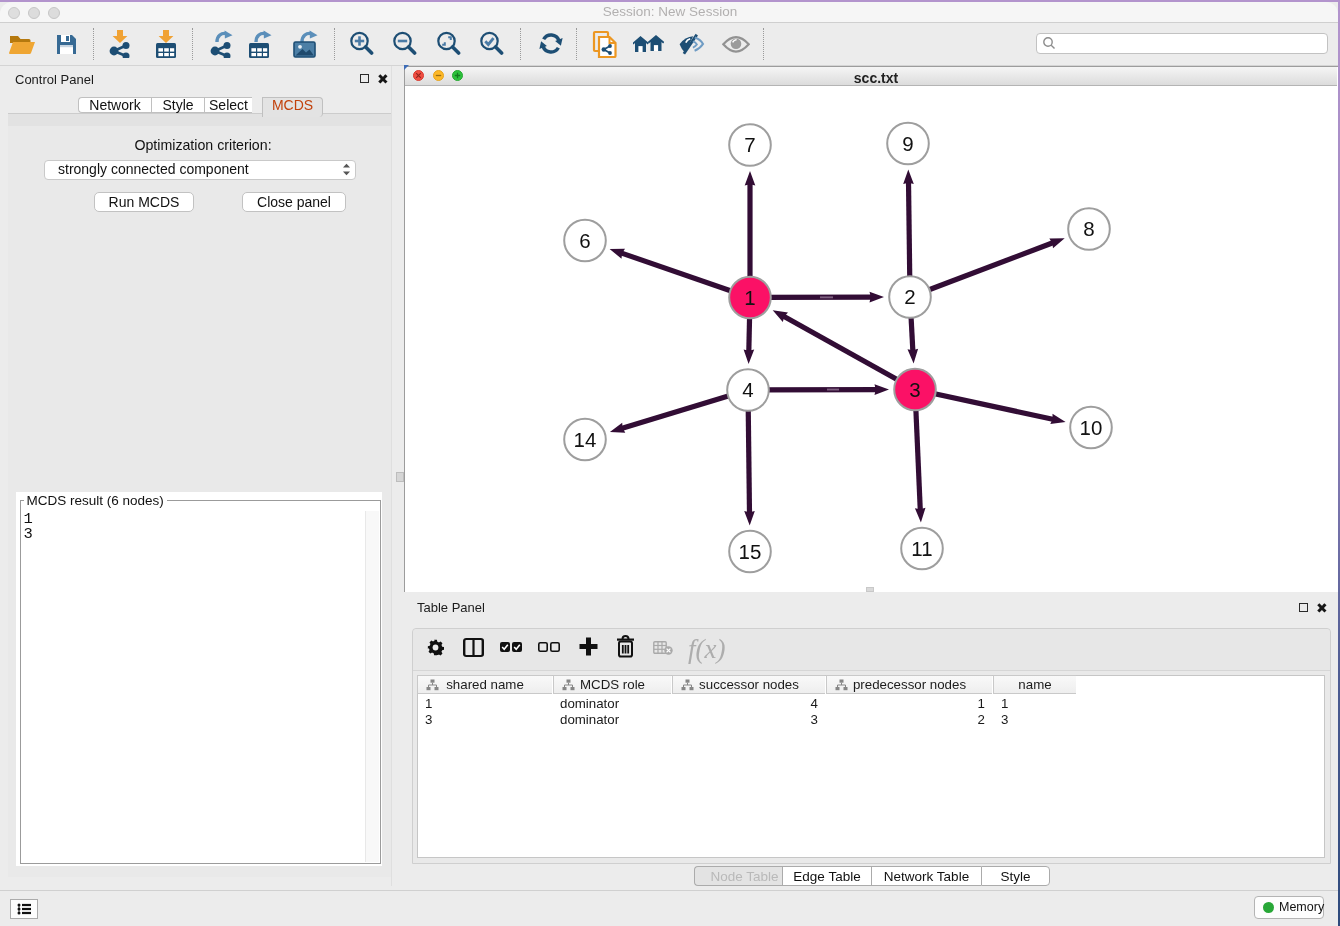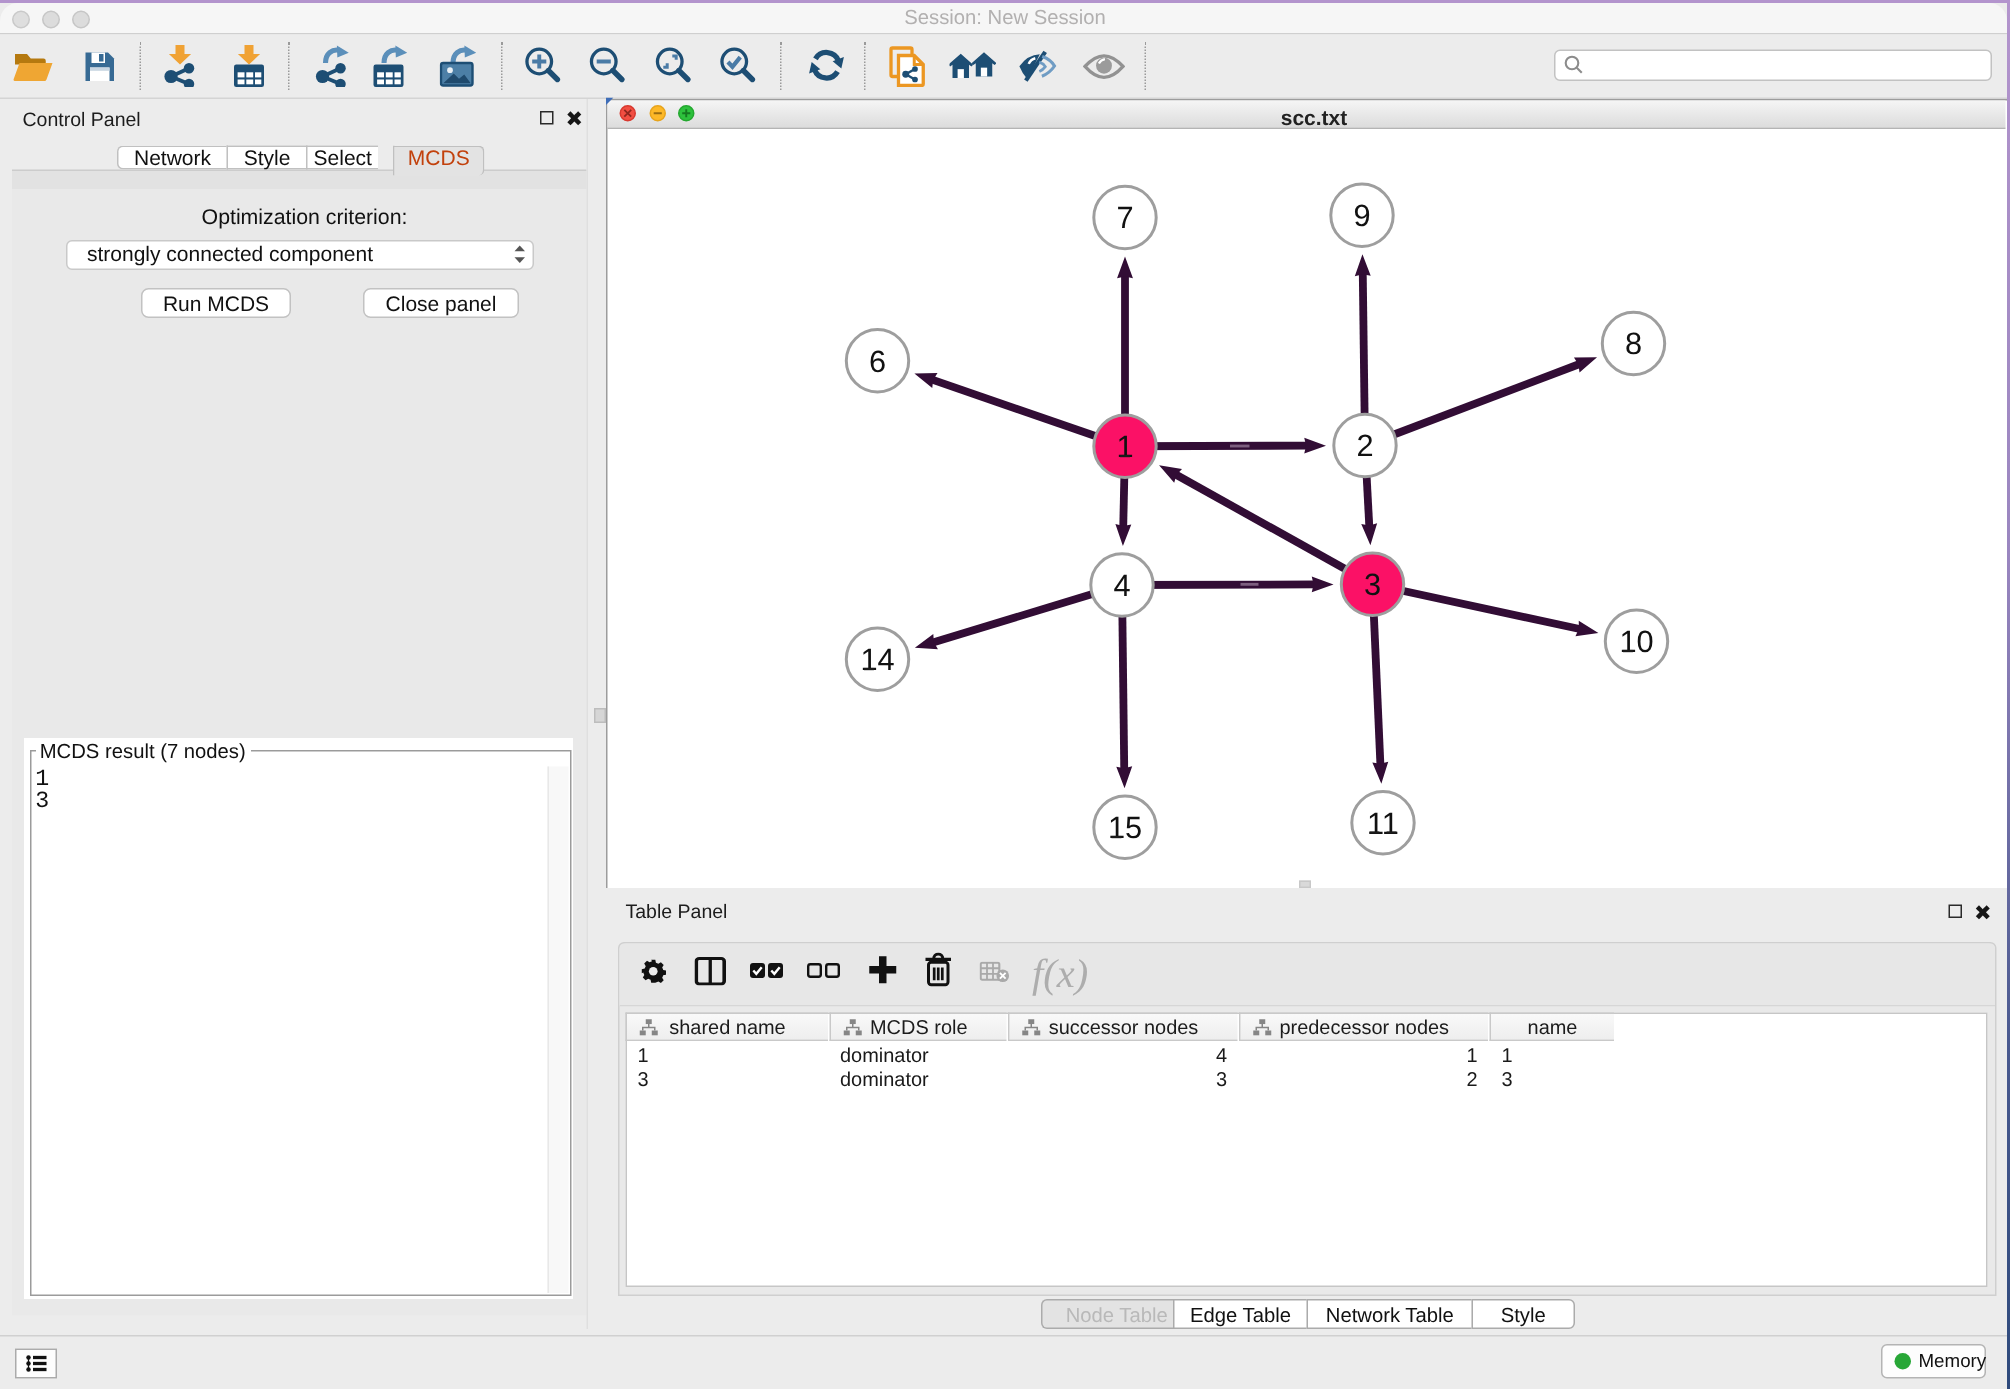--- a/index.html
+++ b/index.html
@@ -184,21 +184,21 @@
 <svg class="abs" style="left:341px;top:162px" width="11" height="15" viewBox="0 0 11 14">
 <path d="M2 5 L5.5 1.2 L9 5 Z" fill="#555"></path>
     <path d="M2 9 L5.5 12.8 L9 9 Z" fill="#555"></path>
   </svg>
 
 <div class="abs" style="left:94px;top:192px;width:100px;height:20px;background:#fff;border:1px solid #c2c2c2;border-radius:5px;text-align:center;font-size:14px;line-height:19px;color:#111;">Run MCDS</div>
 <div class="abs" style="left:202px;top:192px;width:104px;height:20px;background:#fff;border:1px solid #c2c2c2;border-radius:5px;text-align:center;font-size:14px;line-height:19px;color:#111;margin-left:40px;">Close panel</div>
 
 <div class="abs" style="left:16px;top:492px;width:366px;height:374px;background:#fff;"></div>
 <fieldset class="abs" style="left:19.5px;top:493px;width:361px;height:371px;border:1px solid #9b9b9b;">
-<legend style="font-size:13.5px;color:#111;margin-left:3px;padding:0 3px;">MCDS result (7 nodes)</legend>
+<legend style="font-size:13.5px;color:#111;margin-left:3px;padding:0 3px;">MCDS result (6 nodes)</legend>
 </fieldset>
 <div class="abs" style="left:364.5px;top:511px;width:14px;height:351px;background:#f8f8f8;border-left:1px solid #e8e8e8;"></div>
 <div class="abs" style="left:23.5px;top:510px;font-family:'Liberation Mono',monospace;font-size:15.5px;color:#111;line-height:15.4px;margin-top:2px;">1<br>3</div>
 
 <div class="abs" style="left:391px;top:66px;width:1px;height:820px;background:#dfdfdf;"></div>
 <div class="abs" style="left:396px;top:472px;width:8px;height:10px;background:#d6d6d6;border:1px solid #bdbdbd;"></div>
 
 <div class="abs" style="left:404px;top:66px;width:934px;height:526px;background:#fff;border-left:1px solid #9c9c9c;border-top:1px solid #9c9c9c;"></div>
 <div class="abs" style="left:405px;top:67px;width:932px;height:19px;background:linear-gradient(#f5f5f5,#dcdcdc);border-bottom:1px solid #b4b4b4;"></div>
 <div class="abs" style="left:413px;top:70px;width:11px;height:11px;border-radius:50%;background:#f14e42;border:1px solid #d8392f;"></div>

